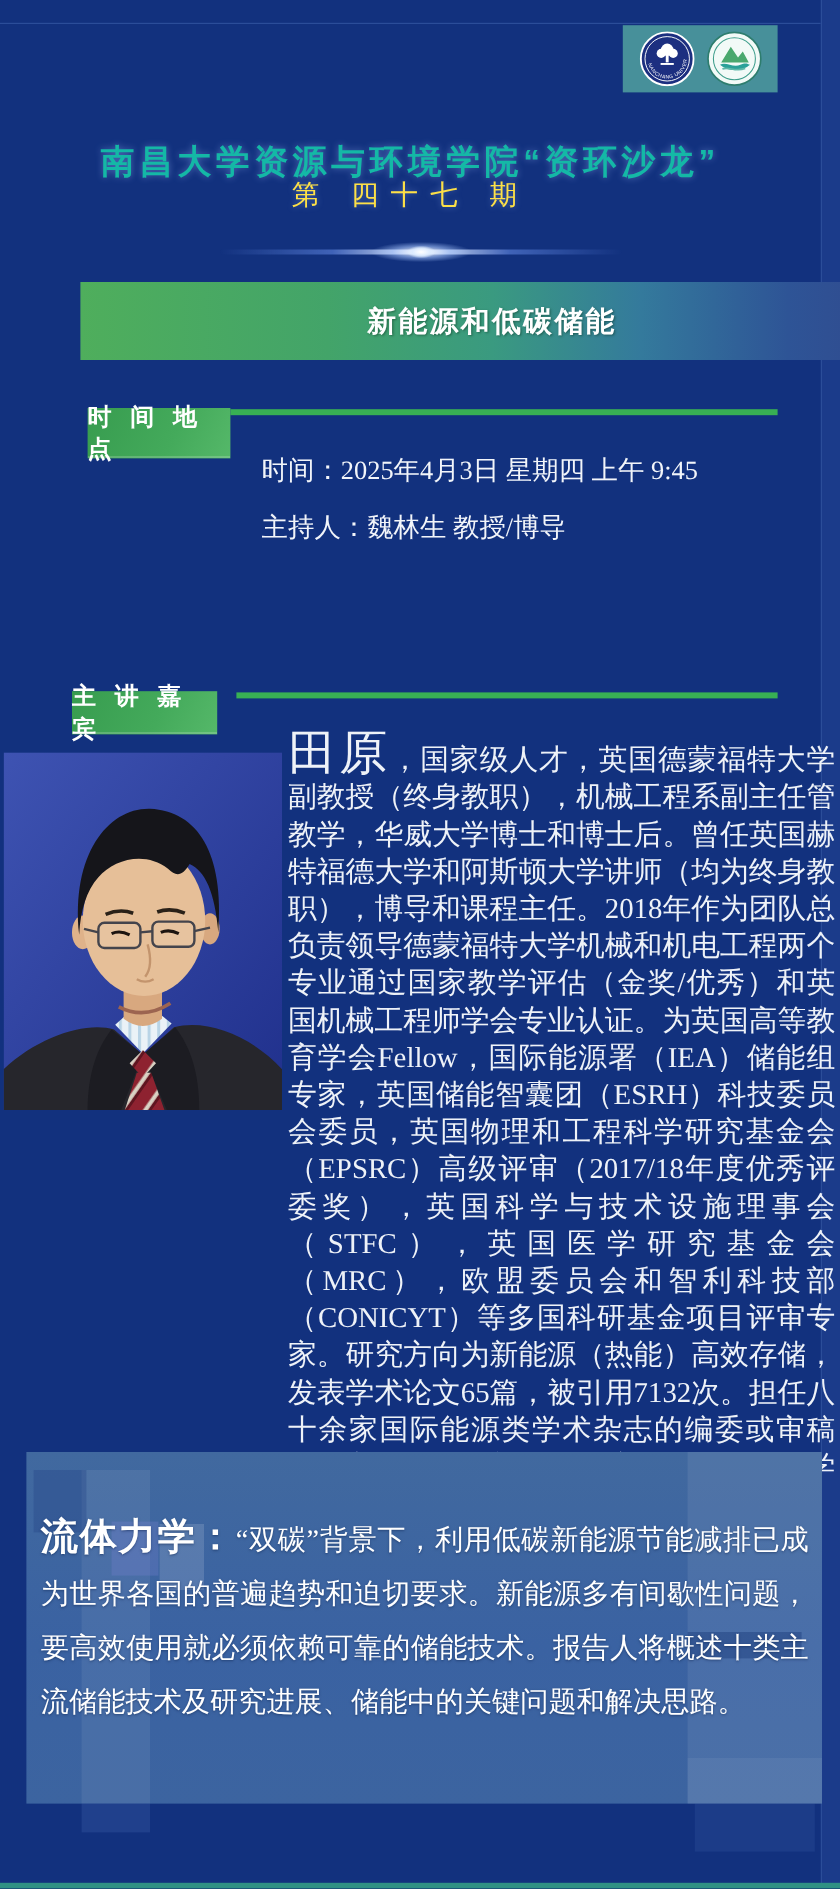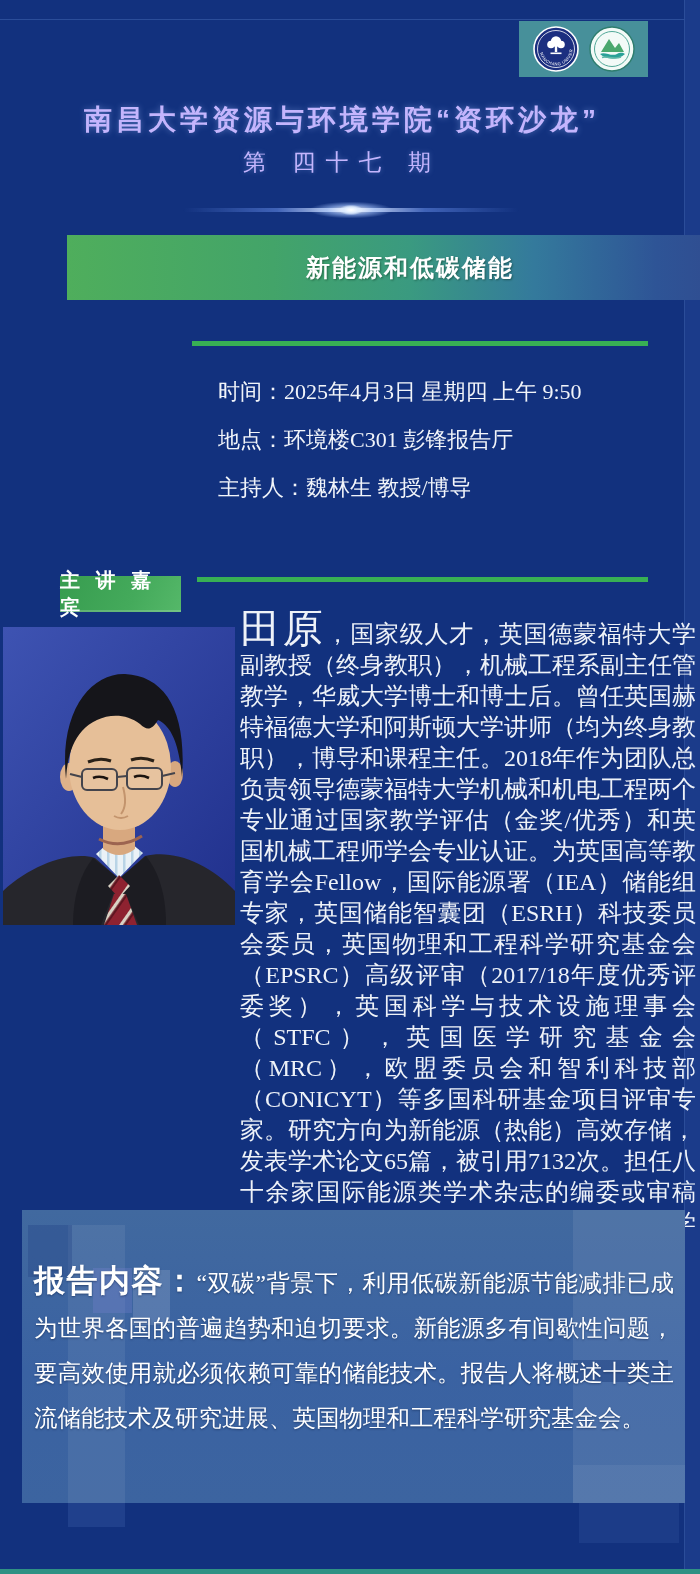--- a/index.html
+++ b/index.html
@@ -10,22 +10,22 @@
     -webkit-font-smoothing:antialiased;
   }
   .abs{position:absolute;}
   
   .topline{left:0;top:19px;width:684px;height:1px;background:#2b4d99;}
   .right-band{left:684px;top:0;width:16px;height:1570px;background:#1b3b8a;border-left:1px solid #2b4d99;}
   
   .logo-box{left:519px;top:21px;width:129px;height:56px;background:#47909a;display:flex;align-items:center;justify-content:center;gap:10px;}
   .logo-box svg{display:block;}
   
-  .title{left:0;top:101px;width:684px;text-align:center;color:#c4b5fd;font-size:28px;font-weight:bold;letter-spacing:4px;text-shadow:0 0 6px rgba(160,190,255,.45);}
-  .issue{left:0;top:147px;width:684px;text-align:center;color:#c4b5fd;font-size:23px;letter-spacing:10px;text-shadow:0 0 5px rgba(160,190,255,.4);}
+  .title{left:0;top:116px;width:684px;text-align:center;color:#14b8a6;font-size:28px;font-weight:bold;letter-spacing:4px;text-shadow:0 0 6px rgba(160,190,255,.45);}
+  .issue{left:0;top:147px;width:684px;text-align:center;color:#fde047;font-size:23px;letter-spacing:10px;text-shadow:0 0 5px rgba(160,190,255,.4);}
   
   .flare{left:183px;top:196px;width:336px;height:28px;}
   .flare .streak{position:absolute;left:0;top:12px;width:100%;height:4px;
     background:linear-gradient(90deg,rgba(60,100,200,0) 0%,rgba(120,160,255,.45) 28%,rgba(230,240,255,.95) 50%,rgba(120,160,255,.45) 72%,rgba(60,100,200,0) 100%);
     border-radius:2px;filter:blur(.4px);}
   .flare .glow{position:absolute;left:108px;top:0;width:120px;height:28px;
     background:radial-gradient(ellipse 60px 12px at center,rgba(255,255,255,.95) 0%,rgba(170,200,255,.55) 40%,rgba(120,160,255,0) 70%);}
   .flare .core{position:absolute;left:152px;top:6px;width:32px;height:16px;
     background:radial-gradient(ellipse 16px 7px at center,#ffffff 0%,rgba(220,235,255,.9) 45%,rgba(160,195,255,0) 75%);}
   
@@ -104,23 +104,23 @@
     <div class="streak"></div>
     <div class="glow"></div>
     <div class="core"></div>
   </div>
 
   <div class="abs banner">
     <span>新能源和低碳储能</span>
   </div>
 
   <div class="abs green-line line-schedule"></div>
+  <div class="abs sec-label label-schedule">时 间 地 点</div>
   <div class="abs schedule">
-    <div class="row">时间：2025年4月3日 星期四 上午 9:50</div>
-    <div class="row">地点：环境楼C301  彭锋报告厅</div>
+    <div class="row">时间：2025年4月3日 星期四 上午 9:45</div>
     <div class="row">主持人：魏林生  教授/博导</div>
   </div>
 
   <div class="abs green-line line-speaker"></div>
   <div class="abs sec-label label-speaker">主 讲 嘉 宾</div>
 
   <div class="abs photo">
     <svg width="232" height="298" viewBox="0 0 232 298">
       <defs>
         <linearGradient id="bgGrad" x1="0" y1="0" x2="1" y2="1">
@@ -179,20 +179,20 @@
   <p class="abs bio"><span class="name">田原</span><span>，国家级人才，英国德蒙福特大学副教授（终身教职），机械工程系副主任管教学，华威大学博士和博士后。曾任英国赫特福德大学和阿斯顿大学讲师（均为终身教职），博导和课程主任。2018年作为团队总负责领导德蒙福特大学机械和机电工程两个专业通过国家教学评估（金奖/优秀）和英国机械工程师学会专业认证。为英国高等教育学会Fellow，国际能源署（IEA）储能组专家，英国储能智囊团（ESRH）科技委员会委员，英国物理和工程科学研究基金会（EPSRC）高级评审（2017/18年度优秀评委奖），英国科学与技术设施理事会（STFC），英国医学研究基金会（MRC），欧盟委员会和智利科技部（CONICYT）等多国科研基金项目评审专家。研究方向为新能源（热能）高效存储，发表学术论文65篇，被引用7132次。担任八十余家国际能源类学术杂志的编委或审稿人。主讲课程：新能源、流体力学、传热学和热力学。</span></p>
 
   <div class="abs panel">
     <div class="decor" style="left:46px;top:15px;width:57px;height:278px;background:rgba(255,255,255,.07);"></div>
     <div class="decor" style="left:6px;top:15px;width:44px;height:52px;background:rgba(30,60,130,.30);"></div>
     <div class="decor" style="left:71px;top:58px;width:39px;height:45px;background:rgba(120,130,210,.30);"></div>
     <div class="decor" style="left:111px;top:60px;width:37px;height:55px;background:rgba(255,255,255,.14);"></div>
     <div class="decor" style="left:551px;top:0;width:112px;height:293px;background:rgba(255,255,255,.08);"></div>
     <div class="decor" style="left:551px;top:150px;width:95px;height:22px;background:rgba(15,45,110,.35);"></div>
     <div class="decor" style="left:551px;top:255px;width:112px;height:38px;background:rgba(255,255,255,.06);"></div>
-    <p class="panel-text"><span class="lbl">报告内容：</span><span>“双碳”背景下，利用低碳新能源节能减排已成为世界各国的普遍趋势和迫切要求。新能源多有间歇性问题，要高效使用就必须依赖可靠的储能技术。报告人将概述十类主流储能技术及研究进展、英国物理和工程科学研究基金会。</span></p>
+    <p class="panel-text"><span class="lbl">流体力学：</span><span>“双碳”背景下，利用低碳新能源节能减排已成为世界各国的普遍趋势和迫切要求。新能源多有间歇性问题，要高效使用就必须依赖可靠的储能技术。报告人将概述十类主流储能技术及研究进展、储能中的关键问题和解决思路。</span></p>
   </div>
 
   <div class="abs below-col" style="left:68px;top:1503px;width:57px;height:24px;"></div>
   <div class="abs below-col" style="left:579px;top:1503px;width:100px;height:40px;background:rgba(80,120,190,.16);"></div>
 
   <div class="abs bottom-strip"></div>
 </div>
 
 </body></html>

